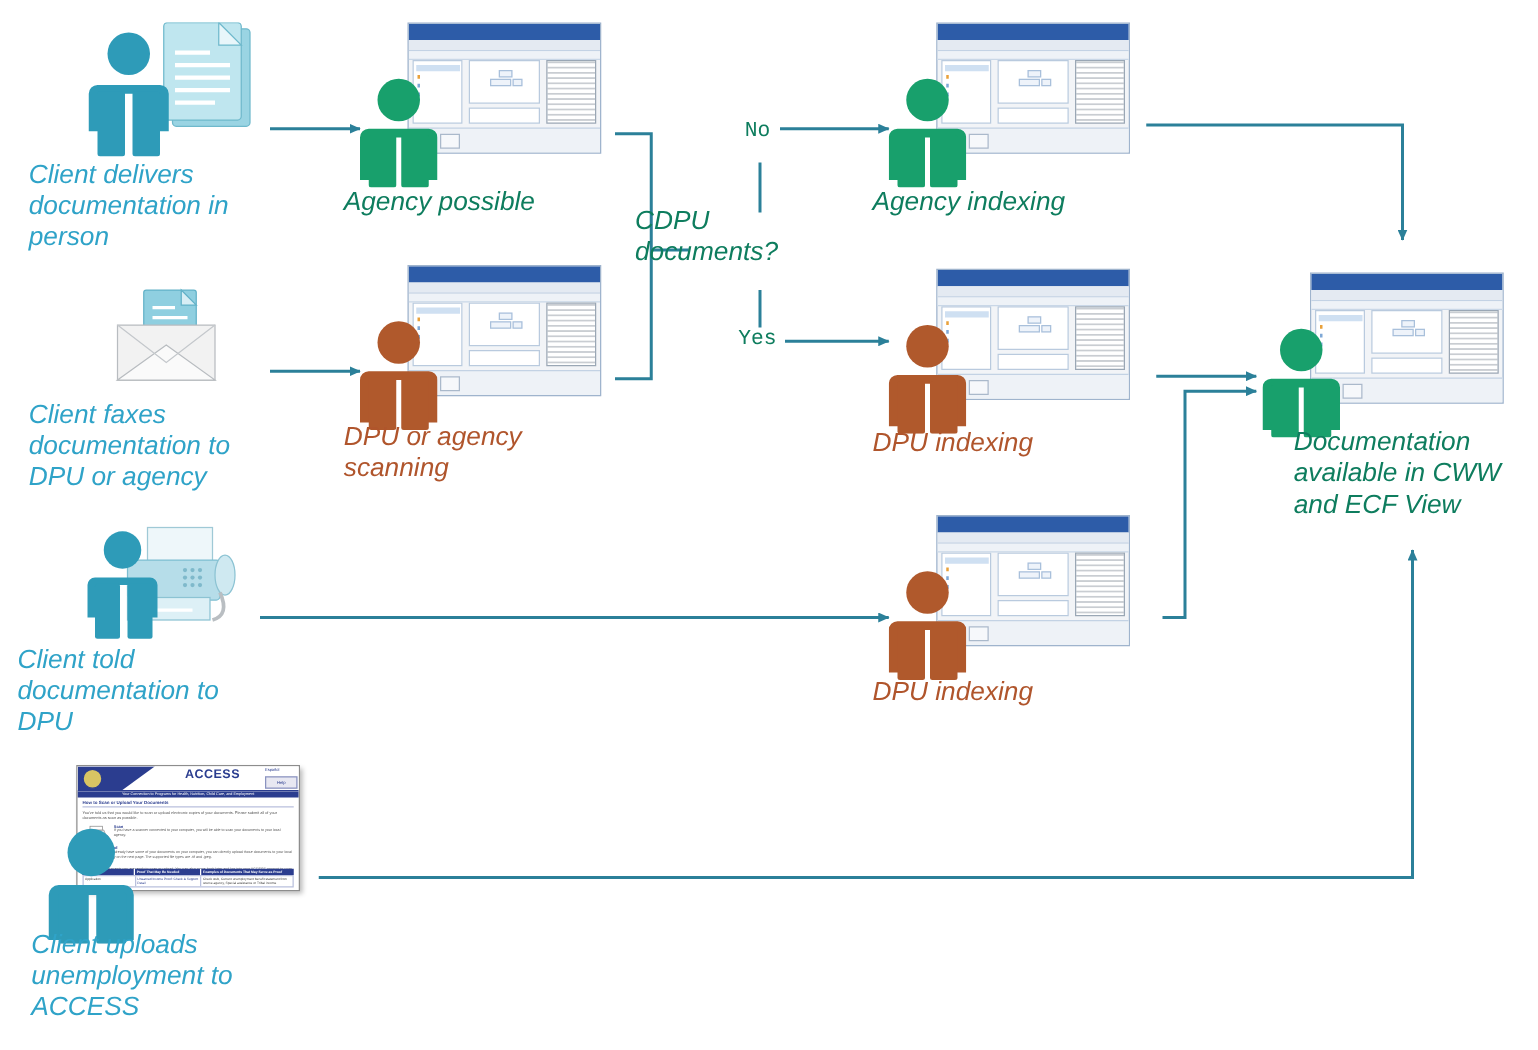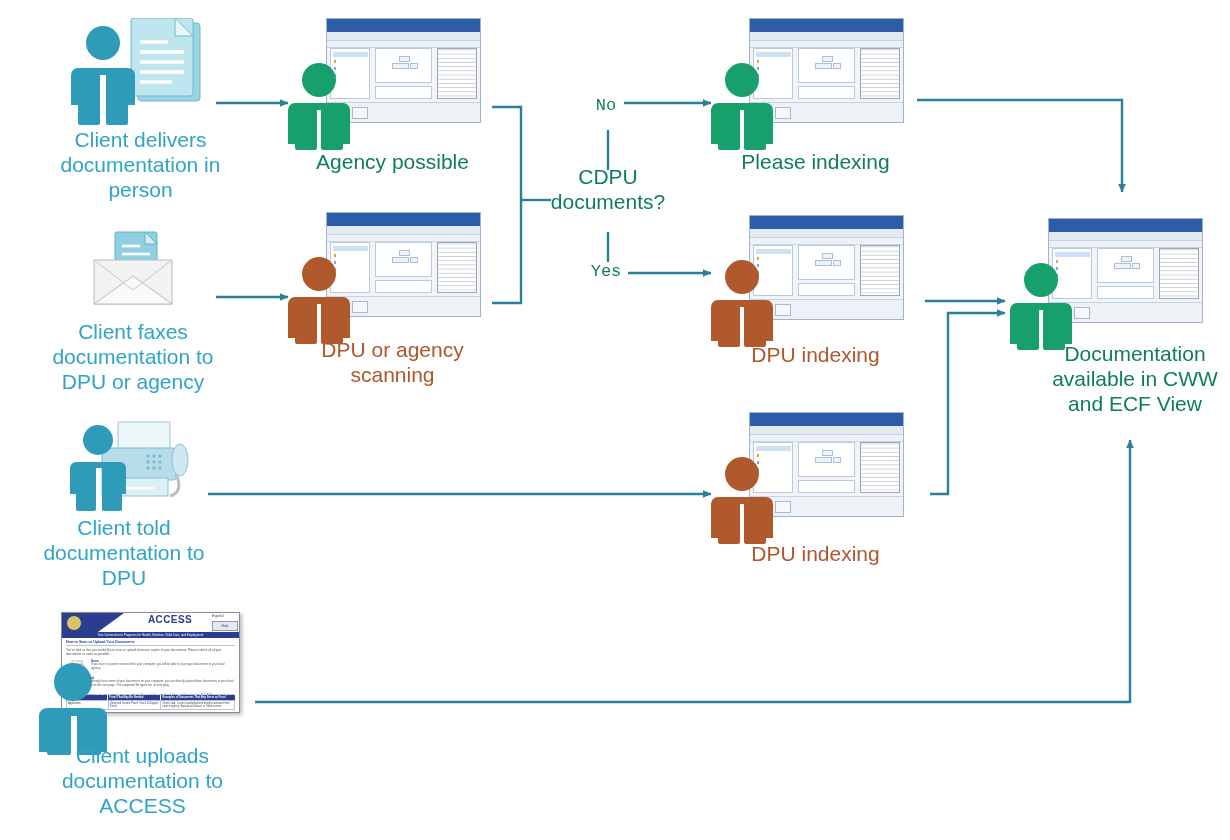--- a/index.html
+++ b/index.html
@@ -5,22 +5,22 @@
 <style>
   html,body{margin:0;padding:0;background:#ffffff;}
   body{
     width:1230px;height:840px;position:relative;overflow:hidden;
     font-family:"Liberation Sans","DejaVu Sans",sans-serif;
   }
   #canvas{position:absolute;inset:0;width:1230px;height:840px;}
   .svg-layer{position:absolute;left:0;top:0;width:1230px;height:840px;}
   .node{position:absolute;}
   .lbl{
-    position:absolute;text-align:center;line-height:1.19;
-    font-size:21px;white-space:pre-line;
+    position:absolute;line-height:1.19;
+    font-size:21px;white-space:pre-line;font-style:italic;
   }
   .lbl-blue{color:#2FA3C8;}
   .lbl-green{color:#0E7D5E;}
   .lbl-orange{color:#B0552C;}
   .edge-lbl{
     position:absolute;font-size:17px;color:#0E7D5E;text-align:center;font-family:Liberation Mono, monospace;
   }
   
   .win{
     position:absolute;background:#f2f4f7;border:1px solid #9fb4cd;
@@ -217,21 +217,21 @@
     </div>
     <svg width="70" height="95" style="position:absolute;left:0;top:48px;">
       <g fill="#2E9BB8">
         <circle cx="35" cy="22" r="19"></circle>
         <path d="M9,48 h52 a8,8 0 0 1 8,8 v36 h-18 v-36 h-32 v36 h-18 v-36 a8,8 0 0 1 8,-8 z"></path>
         <rect x="9" y="54" width="24" height="41" rx="2"></rect>
         <rect x="39" y="54" width="24" height="41" rx="2"></rect>
       </g>
     </svg>
     <div class="lbl lbl-blue" style="left:-13px;top:132px;width:235px;">Client uploads
-documentation to
+unemployment to
 ACCESS</div>
   </div>
 
   <div class="node" style="left:288px;top:18px;">
     <div class="win" style="left:38px;top:0;width:155px;height:105px;">
       <div class="titlebar"></div>
         <div class="menubar"></div>
         <div class="toolbar"></div>
       <div class="body">
         <div class="pane-left">
@@ -340,21 +340,21 @@
         </div>
     </div>
     <svg width="62" height="90" style="position:absolute;left:0;top:42px;">
       <g fill="#18A06C">
         <circle cx="31" cy="20" r="17"></circle>
         <path d="M7,43 h48 a7,7 0 0 1 7,7 v34 h-17 v-34 h-28 v34 h-17 v-34 a7,7 0 0 1 7,-7 z"></path>
         <rect x="7" y="48" width="22" height="42" rx="2"></rect>
         <rect x="33" y="48" width="22" height="42" rx="2"></rect>
       </g>
     </svg>
-    <div class="lbl lbl-green" style="left:-13px;top:132px;width:235px;">Please indexing</div>
+    <div class="lbl lbl-green" style="left:-13px;top:132px;width:235px;">Agency indexing</div>
   </div>
 
   <div class="node" style="left:711px;top:215px;">
     <div class="win" style="left:38px;top:0;width:155px;height:105px;">
       <div class="titlebar"></div>
         <div class="menubar"></div>
         <div class="toolbar"></div>
       <div class="body">
         <div class="pane-left">
             <div class="sel"></div>

